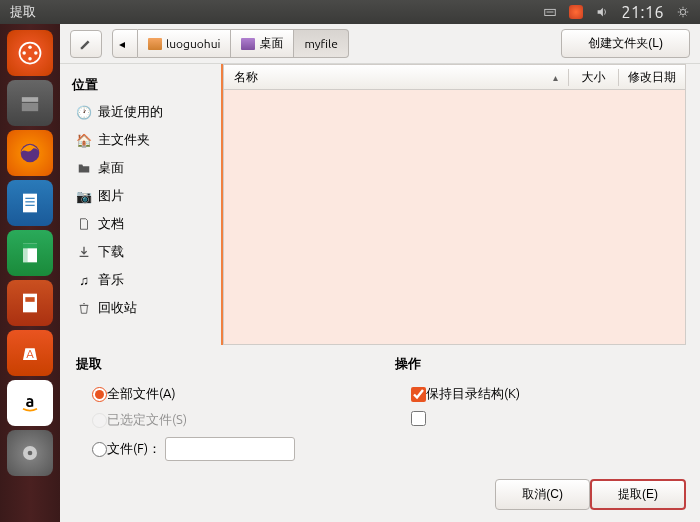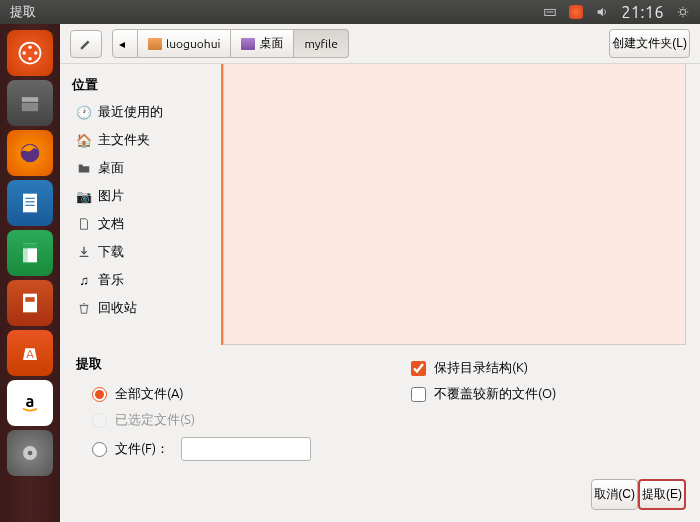--- a/index.html
+++ b/index.html
@@ -21,21 +21,21 @@
     .launcher-item.calc { background: linear-gradient(#2aaa5a, #1a8a3a); }
     .launcher-item.impress { background: linear-gradient(#ca5020, #aa3010); }
     .launcher-item.software { background: linear-gradient(#e95420, #c94000); }
     .launcher-item.amazon { background: #fff; }
     .launcher-item.settings { background: radial-gradient(circle, #888, #555); }
     .launcher svg { width: 28px; height: 28px; }
     
     .main-area { position: absolute; left: 60px; top: 24px; right: 0; bottom: 0; background: #f2f1f0; display: flex; flex-direction: column; }
     
     .toolbar { height: 40px; display: flex; align-items: center; padding: 0 10px; border-bottom: 1px solid #d8d8d5; gap: 6px; }
-    .btn { background: linear-gradient(#fff, #ece8e4); border: 1px solid #b8b4b0; border-radius: 4px; padding: 5px 2px; font-size: 12px; cursor: pointer; display: inline-flex; align-items: center; gap: 4px; }
+    .btn { background: linear-gradient(#fff, #ece8e4); border: 1px solid #b8b4b0; border-radius: 4px; padding: 5px 26px; font-size: 12px; cursor: pointer; display: inline-flex; align-items: center; gap: 4px; }
     .pencil-btn { width: 32px; height: 28px; padding: 0; justify-content: center; }
     .breadcrumb { display: flex; gap: 0; margin-left: 4px; }
     .breadcrumb-item { background: linear-gradient(#fff, #ece8e4); border: 1px solid #b8b4b0; padding: 5px 10px; font-size: 12px; display: flex; align-items: center; gap: 4px; cursor: pointer; }
     .breadcrumb-item:first-child { border-radius: 4px 0 0 4px; width: 26px; padding: 5px 6px; }
     .breadcrumb-item.active { background: linear-gradient(#d8d4d0, #e8e4e0); }
     .breadcrumb-item:last-child { border-radius: 0 4px 4px 0; }
     .breadcrumb-item:not(:first-child) { border-left: none; }
     .folder-ico { width: 14px; height: 12px; background: linear-gradient(#f4a460, #d08030); border-radius: 1px; display: inline-block; position: relative; }
     .folder-ico.purple { background: linear-gradient(#b080d0, #8050a0); }
     .spacer { flex: 1; }
@@ -51,21 +51,21 @@
     .file-header { height: 26px; background: linear-gradient(#fff, #f0ede8); border: 1px solid #d0ccc8; display: flex; align-items: center; font-size: 12px; }
     .col-name { flex: 1; padding: 0 10px; border-right: 1px solid #d0ccc8; display: flex; align-items: center; }
     .col-size { width: 50px; text-align: center; border-right: 1px solid #d0ccc8; }
     .col-date { width: 66px; text-align: center; }
     .sort-arrow { margin-left: auto; opacity: 0.6; font-size: 10px; }
     .file-body { flex: 1; background: #fce8e0; border: 1px solid #d0ccc8; border-top: none; }
     
     .options-area { padding: 10px 16px 6px; display: flex; gap: 30px; }
     .opt-col { flex: 1; }
     .opt-header { font-weight: bold; font-size: 13px; margin-bottom: 8px; }
-    .opt-row { display: flex; align-items: center; gap: 8px; padding: 4px 0 4px 16px; font-size: 13px; }
+    .opt-row { display: flex; align-items: center; padding: 4px 0 4px 16px; font-size: 13px; }
     .opt-row.disabled { opacity: 0.4; }
     input[type="radio"], input[type="checkbox"] { width: 15px; height: 15px; accent-color: #e95420; }
     .text-input { border: 1px solid #b8b4b0; border-radius: 3px; padding: 3px 6px; width: 130px; height: 24px; margin-left: 4px; }
     
     .footer-buttons { padding: 8px 14px 12px; display: flex; justify-content: flex-end; gap: 0; }
     .btn.primary-outline { border: 2px solid #c04040; }
   </style>
 </head>
 <body>
 
@@ -234,20 +234,28 @@
                 <path d="M4 5 L12 5 L11 14 L5 14 Z M3 5 L13 5 M7 3 L9 3" fill="none" stroke="#555"></path>
               </svg>
             </span>
             <span>回收站</span>
           </div>
       </div>
 
     </div>
 
     <div class="file-panel">
+      <div class="file-header">
+        <div class="col-name">
+            <span>名称</span>
+            <span class="sort-arrow">▴</span>
+          </div>
+        <div class="col-size">大小</div>
+        <div class="col-date">修改日期</div>
+      </div>
       <div class="file-body"></div>
     </div>
   </div>
 
   <div class="options-area">
     <div class="opt-col">
       <div class="opt-header">提取</div>
       <label class="opt-row">
           <input type="radio" name="extract" checked="" style="">
           <span>全部文件(A)</span>
@@ -256,27 +264,27 @@
           <input type="radio" name="extract" disabled="" style="">
           <span>已选定文件(S)</span>
         </label>
       <label class="opt-row">
           <input type="radio" name="extract" style="">
           <span>文件(F)：</span>
           <input type="text" class="text-input" style="">
         </label>
     </div>
     <div class="opt-col">
+      <div class="opt-header">操作</div>
       <label class="opt-row">
           <input type="checkbox" checked="" style="">
           <span>保持目录结构(K)</span>
         </label>
       <label class="opt-row">
           <input type="checkbox" style="">
-          <span>不覆盖较新的文件(O)</span>
         </label>
     </div>
   </div>
 
   <div class="footer-buttons">
     <button class="btn">取消(C)</button>
     <button class="btn primary-outline">提取(E)</button>
   </div>
 </div>
 

